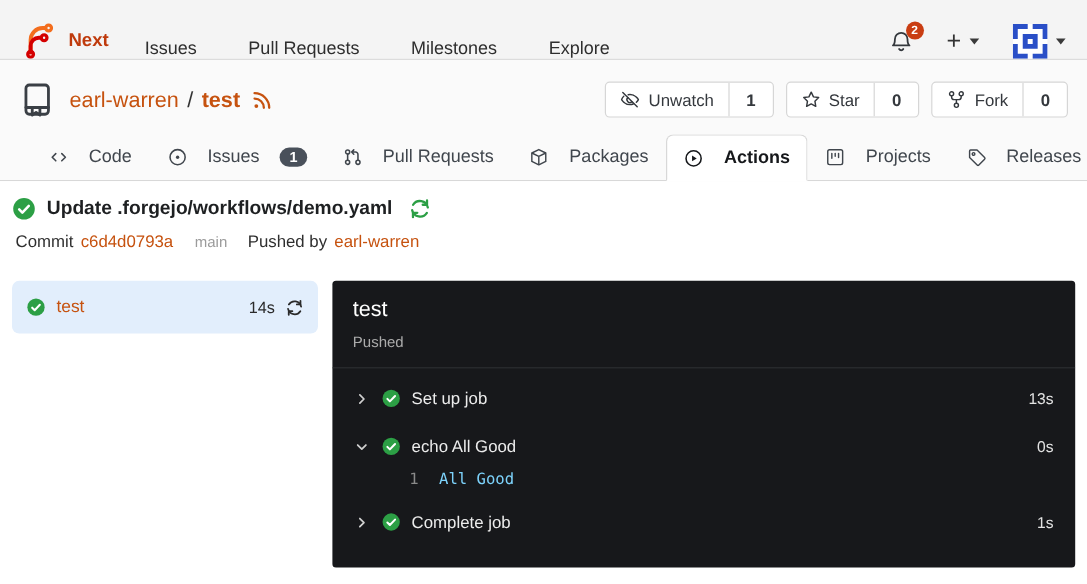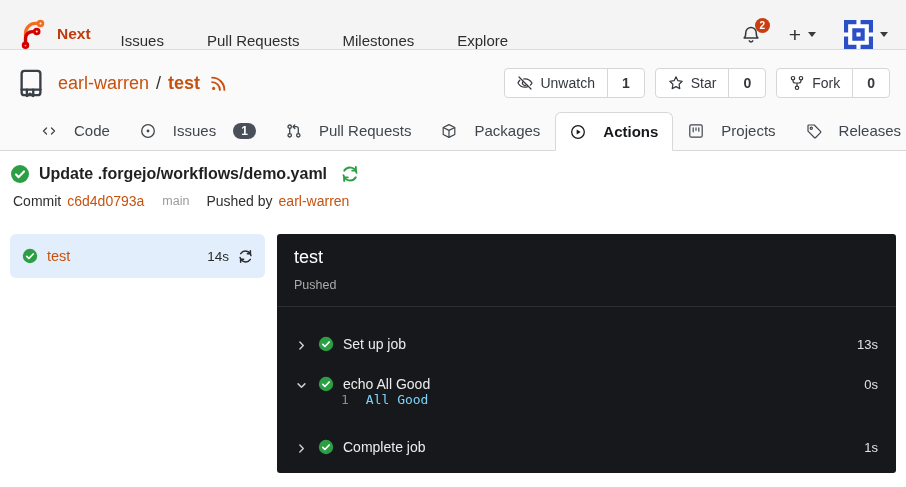--- a/index.html
+++ b/index.html
@@ -47,42 +47,42 @@
     border-radius:6px 6px 0 0; font-weight:700; color:#16181b; margin-bottom:-1px; }
   .tab-badge { background:#49505a; color:#fff; font-size:12px; padding:1px 8px;
     border-radius:10px; font-weight:600; }
 
   
   .main { padding:13px 10px 0; background:#fff; }
   .run-title-row { display:flex; align-items:center; gap:9px; }
   .run-title { font-size:16px; font-weight:700; color:#1e2022; }
   .sync-icon { color:#2c9f45; margin-left:5px; cursor:pointer; display:flex; }
   .commit-line { margin:9px 0 0 3px; font-size:14px; color:#2f2f2f;
-    display:flex; align-items:center; }
+    display:flex; align-items:flex-end; }
   .commit-sha { color:#c6520f; margin-left:6px; cursor:pointer; }
   .branch-label { color:#9b9b9b; font-size:12.5px; margin:0 17px 0 18px; cursor:pointer; }
   .pusher { color:#c6520f; margin-left:6px; cursor:pointer; }
 
   
   .columns { display:flex; gap:12px; margin-top:25px; height:239px; }
   .job-sidebar { width:255px; flex-shrink:0; }
   .job-item { height:44px; display:flex; align-items:center; gap:9px; padding:0 12px;
     background:#e2eefc; border-radius:6px; cursor:pointer; }
   .job-name { color:#c6520f; font-size:14.5px; }
   .job-duration { margin-left:auto; color:#2b2b2b; font-size:13.5px; }
   .job-refresh { color:#2b2b2b; display:flex; cursor:pointer; }
 
   
   .job-panel { flex:1; background:#17181b; border-radius:3px; display:flex;
     flex-direction:column; overflow:hidden; }
   .panel-header { padding:13px 17px 14px; border-bottom:1px solid #2c2e31; }
   .panel-title { color:#fff; font-size:18px; font-weight:500; }
   .panel-status { margin-top:10px; color:#ababab; font-size:12.5px; }
   .steps { padding:5px 18px; }
-  .step-row { display:flex; align-items:flex-end; gap:9px; height:40px; font-size:14px;
+  .step-row { display:flex; align-items:center; gap:9px; height:40px; font-size:14px;
     color:#ececec; cursor:pointer; }
   .chev { display:flex; color:#cfcfcf; width:14px; }
   .step-duration { margin-left:auto; font-size:13px; color:#e3e3e3; }
   .log-row { display:flex; gap:17px; padding:0 0 8px 46px;
     font-family:"DejaVu Sans Mono", monospace; font-size:13px; }
   .log-num { color:#8a8a8a; }
   .log-text { color:#7dd3fc; }
 
   svg { display:block; }
 </style>

